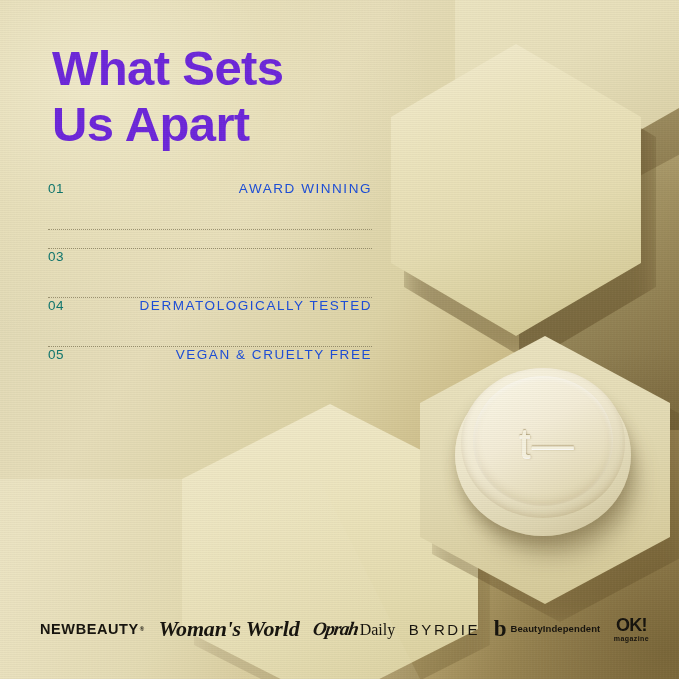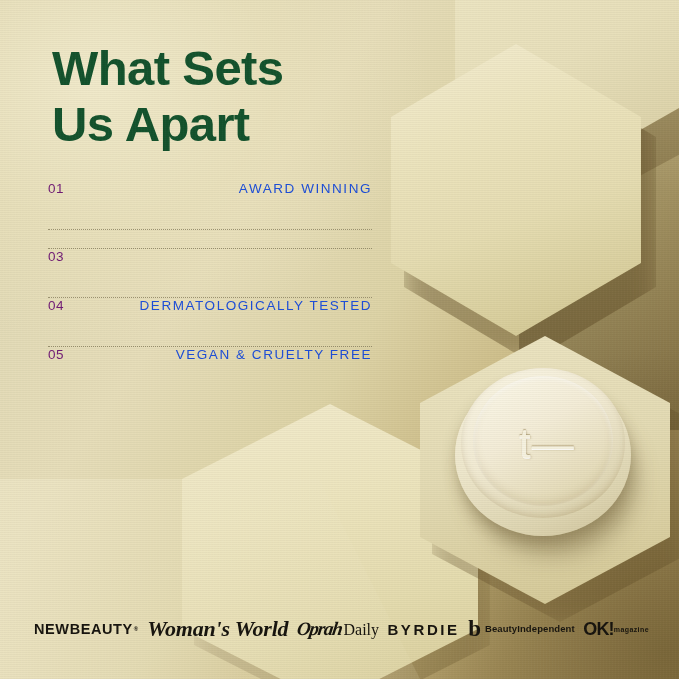--- a/index.html
+++ b/index.html
@@ -203,63 +203,63 @@
       0 -1px 1px rgba(150,130,82,0.55),
       1px 1px 2px rgba(150,130,82,0.35);
     user-select: none;
   }
 
   
   .headline {
     position: absolute;
     top: 40px; left: 52px;
     width: 360px;
-    color: #14532d;
+    color: #6d28d9;
     font-size: 49px;
     line-height: 56px;
     font-weight: 700;
     letter-spacing: -0.6px;
     white-space: pre-line;
   }
 
   
   .list {
     position: absolute;
     top: 181px; left: 48px;
     width: 324px;
   }
   .list-row {
     display: flex;
     align-items: baseline;
     justify-content: space-between;
     height: 30px;
   }
   .row-num {
-    color: #701a75;
+    color: #0f766e;
     font-size: 13.5px;
     letter-spacing: 0.6px;
     font-weight: 400;
   }
   .row-label {
     color: #1d4ed8;
     font-size: 13.5px;
     letter-spacing: 1.55px;
     font-weight: 500;
     text-align: right;
   }
   .row-sep {
     height: 18px;
     border-bottom: 1.5px dotted #8d8463;
     opacity: 0.85;
   }
 
   
   .press {
     position: absolute;
-    left: 4px; right: 0;
+    left: 10px; right: 0;
     top: 606px;
     height: 46px;
     display: flex;
     align-items: center;
     justify-content: space-between;
     padding: 0 30px;
     box-sizing: border-box;
     color: #17140e;
   }
   .logo { display: flex; align-items: center; white-space: nowrap; }
@@ -295,21 +295,21 @@
     margin-right: 2px;
   }
   .logo-oprah .daily {
     font-family: "Liberation Serif", serif;
     font-size: 16px;
     font-weight: 400;
     letter-spacing: 0px;
   }
   .logo-byrdie {
     font-size: 15px;
-    font-weight: 700;
+    font-weight: 400;
     letter-spacing: 2.6px;
   }
   .logo-beautyind {
     display: flex;
     align-items: center;
     gap: 4px;
   }
   .logo-beautyind .mark {
     font-family: "Liberation Serif", serif;
     font-size: 23px;
@@ -319,21 +319,21 @@
   .logo-beautyind .lines {
     display: flex;
     flex-direction: row;
     line-height: 10.5px;
     font-size: 9.5px;
     font-weight: 600;
     letter-spacing: 0.1px;
   }
   .logo-ok {
     display: flex;
-    flex-direction: row;
+    flex-direction: column;
     line-height: 1;
   }
   .logo-ok .ok {
     font-size: 18px;
     font-weight: 800;
     letter-spacing: -0.8px;
   }
   .logo-ok .mag {
     font-size: 7px;
     font-weight: 700;

